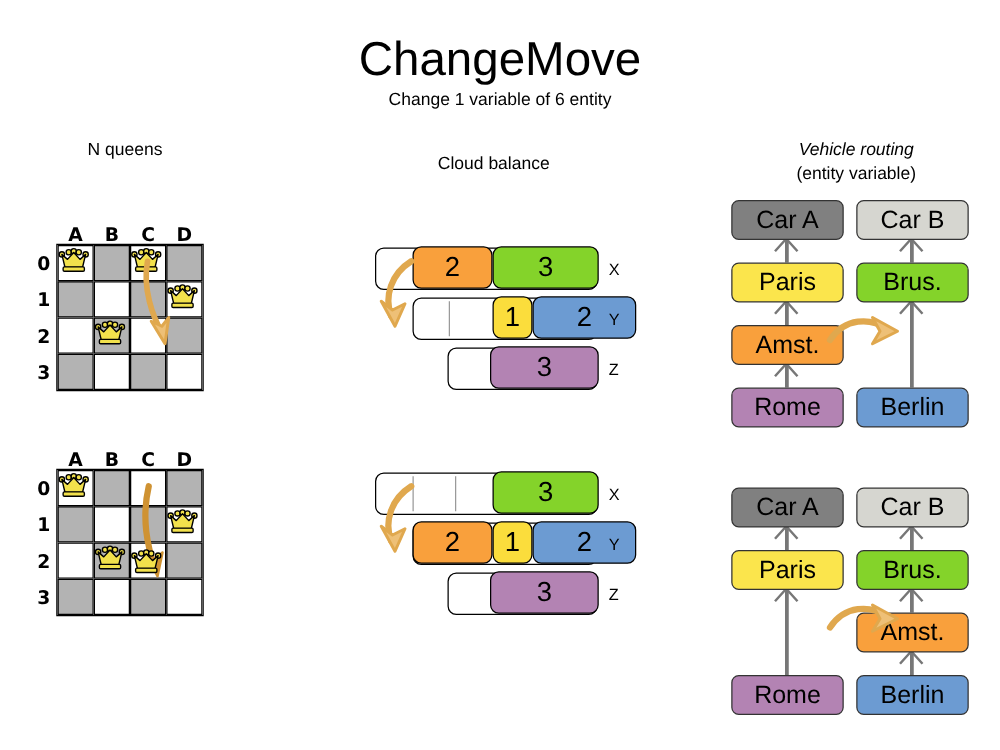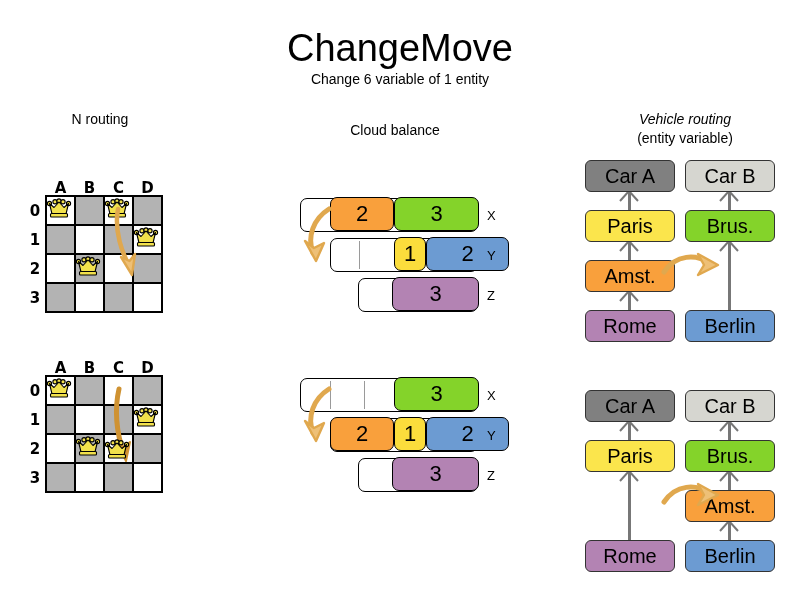--- a/index.html
+++ b/index.html
@@ -64,23 +64,23 @@
   }
   .vline{position:absolute;width:3px;background:#777;}
   .varrow{position:absolute;}
 
   svg{display:block;overflow:visible;}
 </style>
 </head>
 <body>
 
 <div id="page-title">ChangeMove</div>
-<div id="page-subtitle">Change 6 variable of 1 entity</div>
-
-<div class="section-title" style="left:20px;top:110px;width:160px;">N routing</div>
+<div id="page-subtitle">Change 1 variable of 6 entity</div>
+
+<div class="section-title" style="left:20px;top:110px;width:160px;">N queens</div>
 
 <div class="section-title" style="left:300px;top:121px;width:190px;">Cloud balance</div>
 
 <div class="section-title" style="left:590px;top:110px;width:190px;font-style:italic;">Vehicle routing</div>
 <div class="section-title" style="left:590px;top:129px;width:190px;">(entity variable)</div>
 
 <div class="abs" style="left:0;top:0;">
 
   <div class="file-label" style="left:46px;top:180px;width:29px;">A</div>
   <div class="file-label" style="left:75px;top:180px;width:29px;">B</div>

